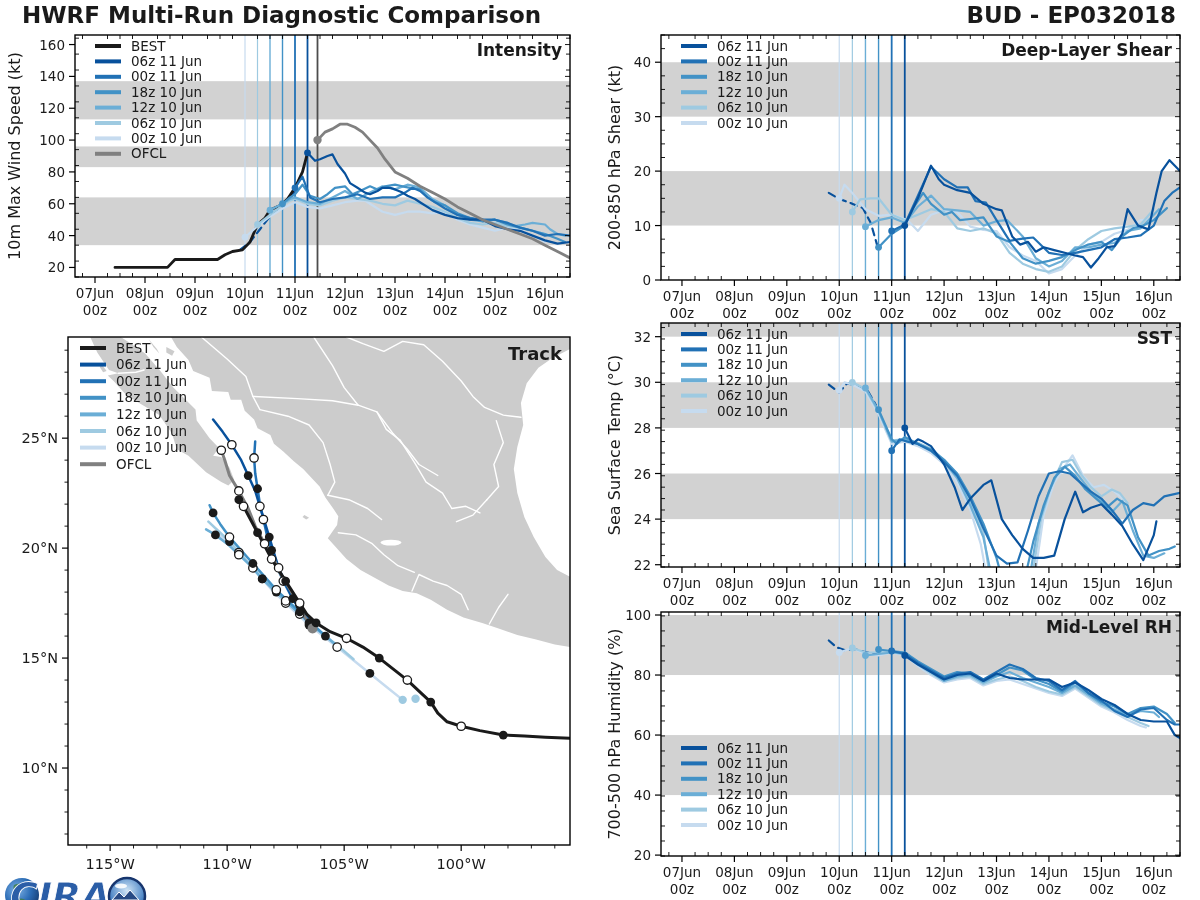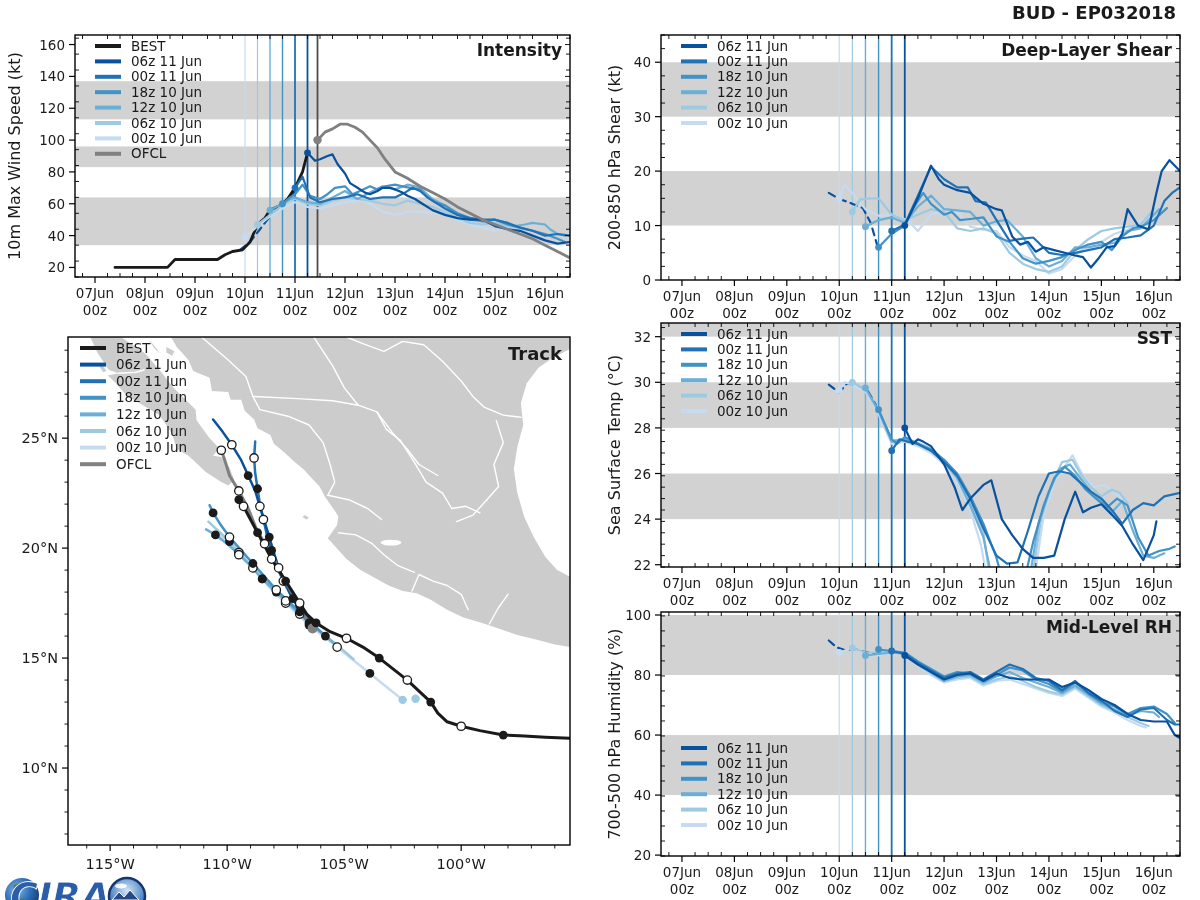--- a/index.html
+++ b/index.html
@@ -1,26 +1,27 @@
 <!DOCTYPE html>
 <html><head>
 <meta charset="utf-8">
 <style>
   html,body{margin:0;padding:0;background:#ffffff;}
   .fig{position:relative;width:1200px;height:900px;background:#ffffff;
        font-family:"DejaVu Sans","Liberation Sans",sans-serif;overflow:hidden;}
   .fig-title{position:absolute;left:22px;top:2px;font-size:23px;font-weight:bold;color:#1a1a1a;}
-  .storm-id{position:absolute;right:24px;top:2px;font-size:18px;font-weight:bold;color:#1a1a1a;}
+  .storm-id{position:absolute;right:24px;top:2px;font-size:23px;font-weight:bold;color:#1a1a1a;}
   #charts{position:absolute;left:0;top:0;}
   .logo{position:absolute;left:4px;top:869px;width:180px;height:50px;}
 </style>
 </head>
 <body>
 
 <div class="fig">
+  <div class="fig-title">HWRF Multi-Run Diagnostic Comparison</div>
   <div class="storm-id">BUD - EP032018</div>
   <svg id="charts" width="1200" height="900" viewBox="0 0 1200 900">
       <g>
         <clipPath id="clip-intensity">
           <rect x="75" y="35" width="495" height="242"></rect>
         </clipPath>
         <rect x="75" y="197.39473684210526" width="495" height="47.76315789473685" fill="#d2d2d2"></rect>
         <rect x="75" y="146.44736842105263" width="495" height="20.69736842105263" fill="#d2d2d2"></rect>
         <rect x="75" y="81.17105263157893" width="495" height="38.21052631578951" fill="#d2d2d2"></rect>
         <line x1="245" y1="35" x2="245" y2="277" stroke="#c6dbef" stroke-width="1.2"></line>

